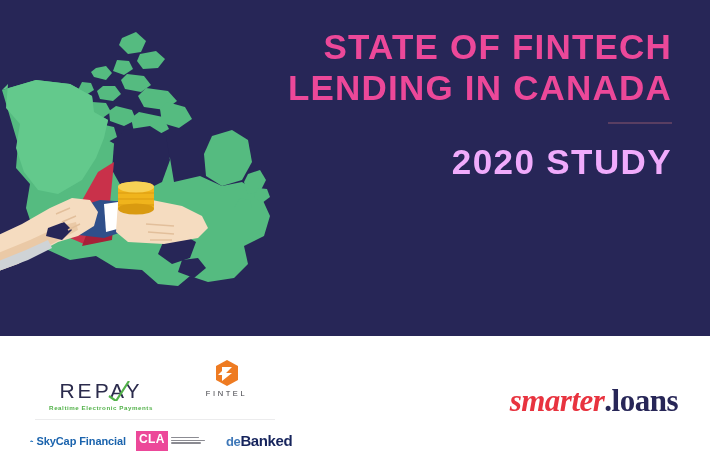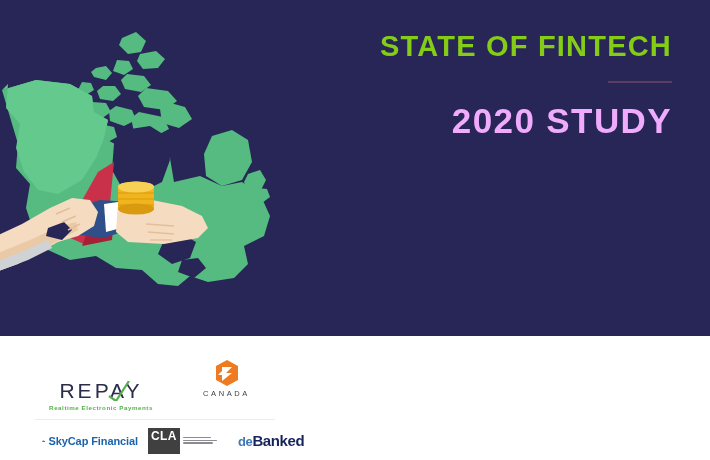--- a/index.html
+++ b/index.html
@@ -18,24 +18,24 @@
     position:absolute;left:0;top:0;width:710px;height:336px;
     background:#272657;overflow:hidden;
   }
 
   
   .title-block{
     position:absolute;right:38px;top:26px;
     width:420px;text-align:right;
   }
   .headline{
-    color:#84cc16;
+    color:#ec4899;
     font-family:"Liberation Sans", sans-serif;
     font-weight:bold;
-    font-size:29px;
+    font-size:35px;
     line-height:41px;
     letter-spacing:1.2px;
     margin:0;
     white-space:nowrap;
   }
   .title-rule{
     width:64px;height:2px;background:#5c3f63;
     margin:14px 0 0 auto;
     opacity:.95;
   }
@@ -68,21 +68,21 @@
     width:260px;height:56px;
     display:flex;align-items:center;
   }
   .footer-divider{
     position:absolute;left:35px;top:83px;width:240px;height:1px;
     background:#ececed;
   }
   .partner-row-bottom{
     position:absolute;left:30px;top:92px;
     width:265px;height:26px;
-    display:flex;align-items:center;margin-left:12px;
+    display:flex;align-items:center;
   }
 
   
   .logo-repay{width:122px;margin-left:10px;text-align:center;margin-top:35px;}
   .repay-word{
     position:relative;display:inline-block;
     font-size:21px;font-weight:normal;letter-spacing:3px;
     color:#2b2b4c;line-height:22px;
     font-family:"Liberation Sans", sans-serif;
   }
@@ -108,23 +108,23 @@
 
   
   .logo-skycap{display:flex;align-items:center;width:96px;}
   .skycap-word{
     font-size:11px;font-weight:bold;color:#1a63ad;
     letter-spacing:-.1px;margin-left:3px;white-space:nowrap;
   }
   
   .logo-cla{display:flex;align-items:center;margin-left:10px;width:76px;}
   .cla-badge{
-    background:#404040;color:#ffffff;font-weight:bold;
+    background:#ec4899;color:#ffffff;font-weight:bold;
     font-size:12px;letter-spacing:.4px;
-    padding:2px 3px 12px 3px;line-height:12px;
+    padding:2px 3px 6px 3px;line-height:12px;
   }
   .cla-text{margin-left:3px;}
   .cla-line{background:#8b8b92;height:1.6px;margin-bottom:1.4px;border-radius:1px;}
   
   .logo-debanked{margin-left:14px;white-space:nowrap;}
   .db-de{font-size:13px;font-weight:bold;color:#3f78b8;letter-spacing:-.4px;}
   .db-banked{font-size:15px;font-weight:bold;color:#16245c;letter-spacing:-.4px;}
 
   
   .brand{
@@ -228,20 +228,21 @@
               <path d="M66 198 l14 -6"></path>
               <path d="M72 206 l12 -6"></path>
           </g>
           <path fill="#cfd3d6" d="M0 238 l30 -12 22 -10 4 8 -24 12 -32 12 z"></path>
         </g>
       </svg>
     </div>
 
     <div class="title-block">
       <h1 class="headline">STATE OF FINTECH</h1>
+      <h1 class="headline">LENDING IN CANADA</h1>
       <div class="title-rule"></div>
       <div class="subhead">2020 STUDY</div>
     </div>
   </div>
 
   <div class="footer">
 
     <div class="partners">
 
       <div class="partner-row-top">
@@ -254,21 +255,21 @@
             </svg>
           </div>
           <div class="repay-tag">Realtime Electronic Payments</div>
         </div>
 
         <div class="logo-fintel">
           <svg class="fintel-mark" width="26" height="28" viewBox="0 0 26 28">
             <path d="M13 1 L24 7 V21 L13 27 L2 21 V7 Z" fill="#ee7b22"></path>
             <path d="M8 8 h10 l-6 6 h6 l-10 8 v-6 h-4 l4 -4 z" fill="#ffffff"></path>
           </svg>
-          <div class="fintel-sub">CANADA</div>
+          <div class="fintel-sub">FINTEL</div>
         </div>
       </div>
 
       <div class="footer-divider"></div>
 
       <div class="partner-row-bottom">
 
         <div class="logo-skycap">
           <svg width="22" height="16" viewBox="0 0 22 16">
             <path d="M1 14 L7 3 L12 10 L15 6 L21 14 Z" fill="#1a63ad"></path>
@@ -285,14 +286,17 @@
             <span class="cla-line" style="width:30px;display:block;"></span>
           </span>
         </div>
 
         <div class="logo-debanked">
           <span class="db-de">de</span><span class="db-banked">Banked</span>
         </div>
       </div>
     </div>
 
+    <div class="brand">
+      <span class="brand-smarter">smarter</span><span class="brand-loans">.loans</span>
+    </div>
   </div>
 </div>
 
 </body></html>

